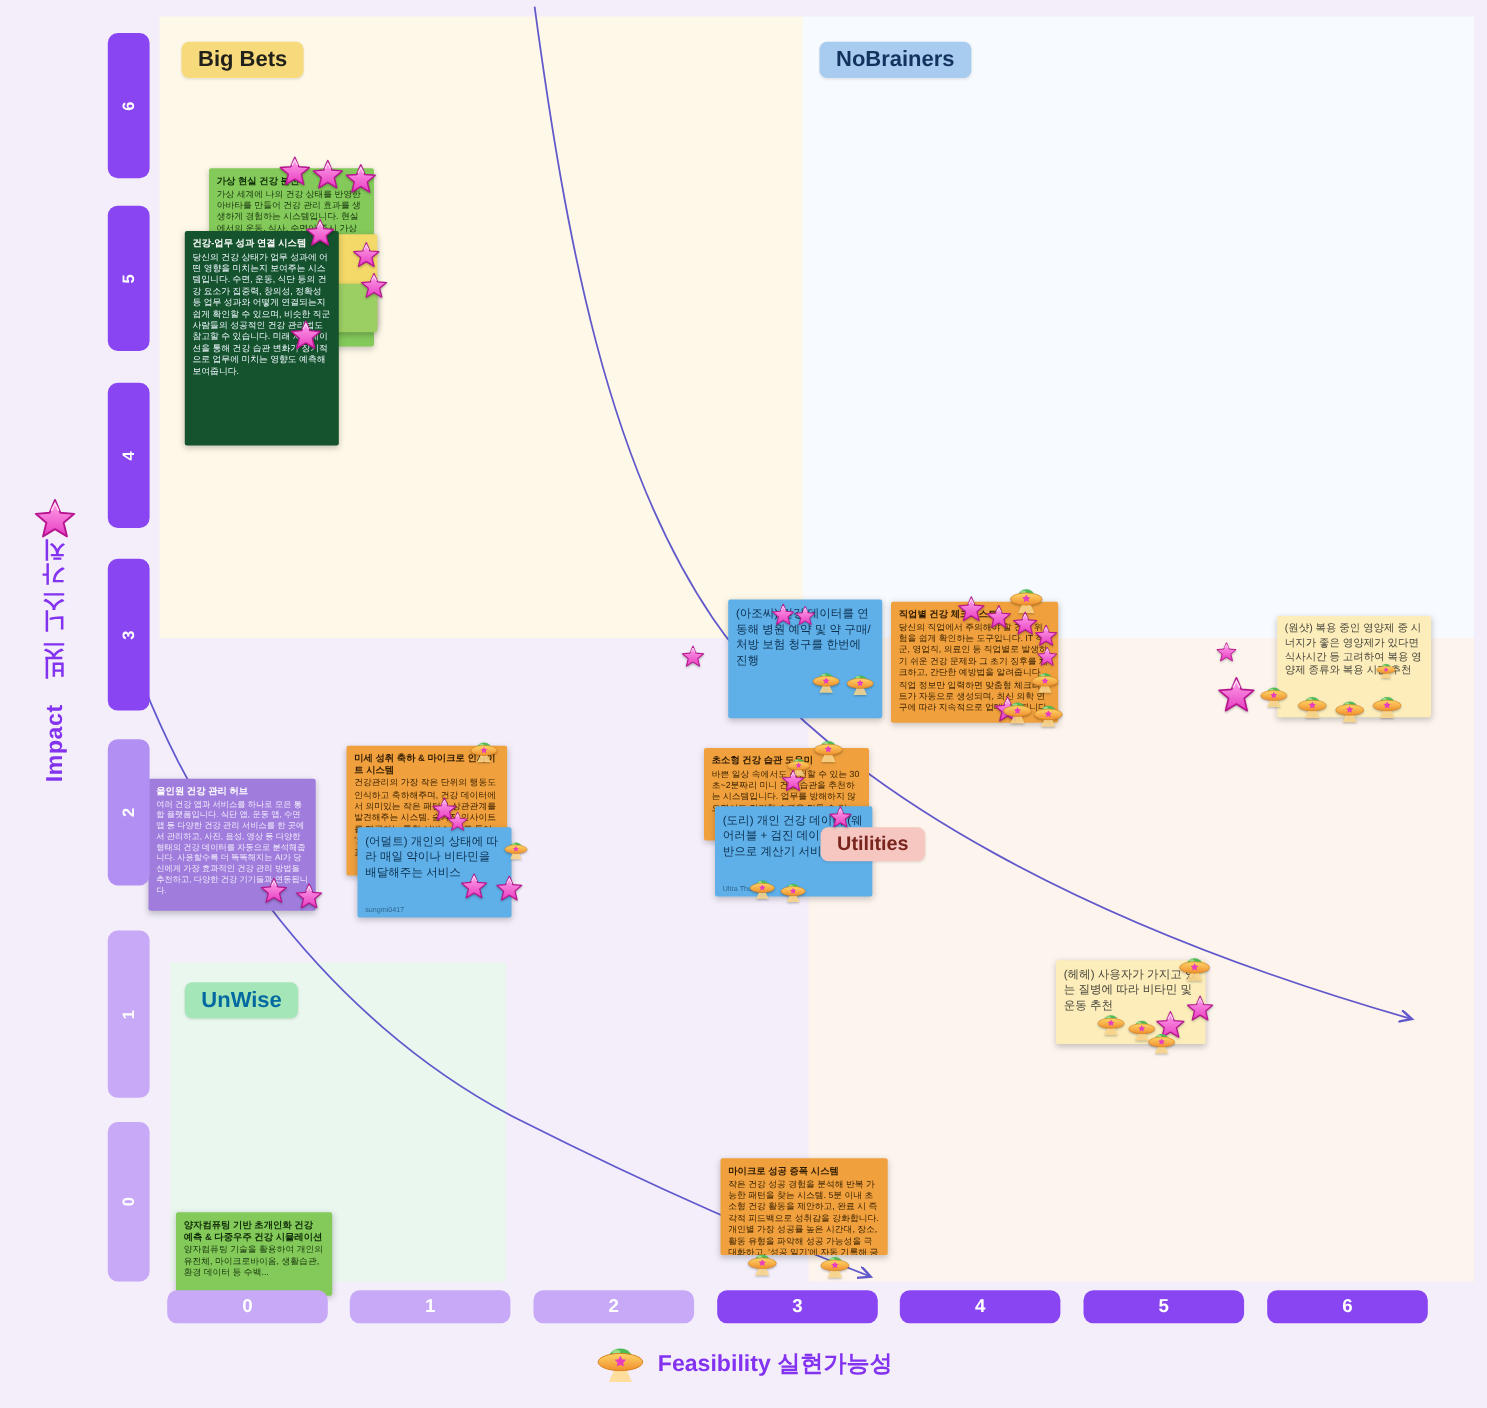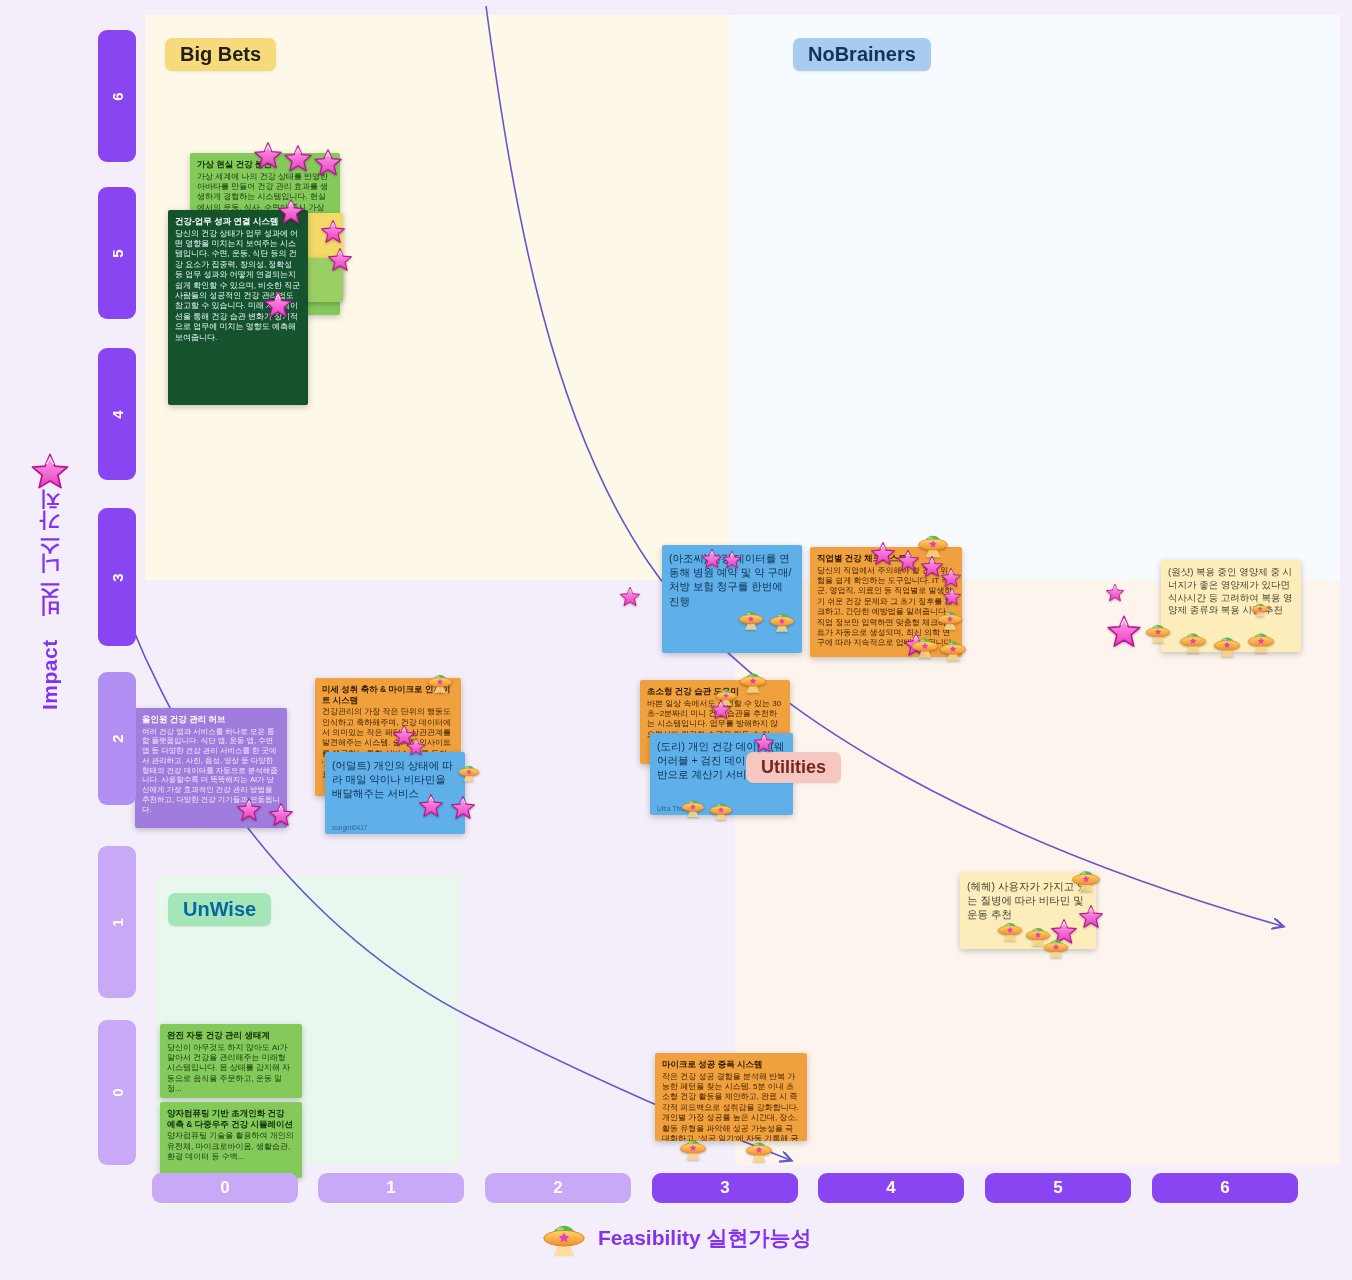--- a/index.html
+++ b/index.html
@@ -146,21 +146,21 @@
   <div class="xlabel">
     <span class="axis-icon">
       <svg viewBox="0 0 32 32" width="48" height="48">
           <use href="#ufo-shape"></use>
         </svg>
     </span>
     <div class="xlabel-text">Feasibility 실현가능성</div>
   </div>
 
   <div class="badge badge-bigbets" style="left:165px;top:38px;">Big Bets</div>
-  <div class="badge badge-nobrainers" style="left:745px;top:38px;margin-left:48px;">NoBrainers</div>
+  <div class="badge badge-nobrainers" style="left:745px;top:38px;">NoBrainers</div>
   <div class="badge badge-unwise" style="left:168px;top:893px;">UnWise</div>
   <div class="badge badge-utilities" style="left:746px;top:752px;font-size:18px;">Utilities</div>
 
   <div class="note n-green" style="left:190px;top:153px;width:150px;height:162px;z-index:3;">
     <div class="t">가상 현실 건강 분신</div>
     <div class="b">가상 세계에 나의 건강 상태를 반영한 아바타를 만들어 건강 관리 효과를 생생하게 경험하는 시스템입니다. 현실에서의 운동, 식사, 수면이 즉시 가상 캐릭터에 반영되어 건강 변화를 눈으로 확인</div>
   </div>
   <div class="note n-peek-yellow" style="left:303px;top:213px;width:40px;height:84px;z-index:4;"></div>
   <div class="note n-peek-green" style="left:305px;top:258px;width:38px;height:44px;z-index:4;"></div>
   <div class="note n-blue2" style="left:168px;top:210px;width:140px;height:195px;z-index:5;">
@@ -203,24 +203,20 @@
 
   <div class="note n-blue big" style="left:650px;top:733px;width:143px;height:82px;z-index:4;">
     <div class="b">(도리) 개인 건강 데이터 (웨어러블 + 검진 데이터)를 기반으로 계산기 서비스 제공</div>
     <div class="author">Ultra Thunder</div>
   </div>
 
   <div class="note n-cream big" style="left:960px;top:873px;width:136px;height:76px;">
     <div class="b">(헤헤) 사용자가 가지고 있는 질병에 따라 비타민 및 운동 추천</div>
   </div>
 
-  <div class="note n-green" style="left:160px;top:1024px;width:142px;height:74px;">
-    <div class="t">완전 자동 건강 관리 생태계</div>
-    <div class="b">당신이 아무것도 하지 않아도 AI가 알아서 건강을 관리해주는 미래형 시스템입니다. 몸 상태를 감지해 자동으로 음식을 주문하고, 운동 일정...</div>
-  </div>
 
   <div class="note n-green" style="left:160px;top:1102px;width:142px;height:76px;">
     <div class="t">양자컴퓨팅 기반 초개인화 건강 예측 &amp; 다중우주 건강 시뮬레이션</div>
     <div class="b">양자컴퓨팅 기술을 활용하여 개인의 유전체, 마이크로바이옴, 생활습관, 환경 데이터 등 수백...</div>
   </div>
 
   <div class="note n-orange" style="left:655px;top:1053px;width:152px;height:88px;">
     <div class="t">마이크로 성공 증폭 시스템</div>
     <div class="b">작은 건강 성공 경험을 분석해 반복 가능한 패턴을 찾는 시스템. 5분 이내 초소형 건강 활동을 제안하고, 완료 시 즉각적 피드백으로 성취감을 강화합니다. 개인별 가장 성공률 높은 시간대, 장소, 활동 유형을 파악해 성공 가능성을 극대화하고, '성공 일기'에 자동 기록해 긍정적 변화를 지속적으로 시각화합니다.</div>
   </div>

